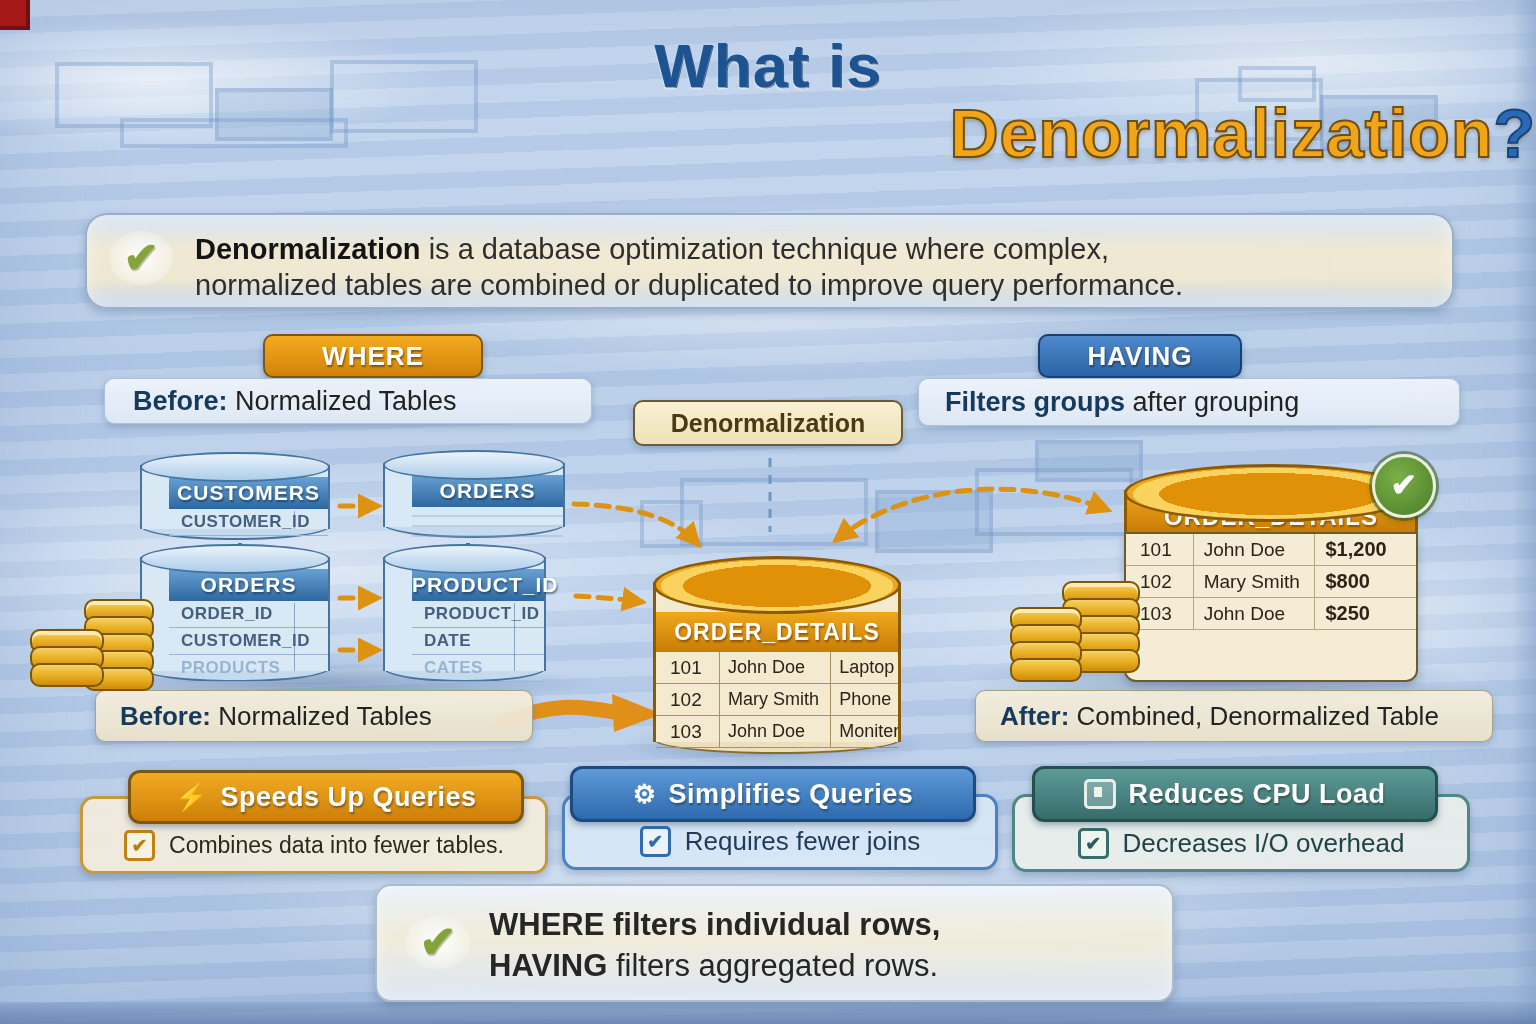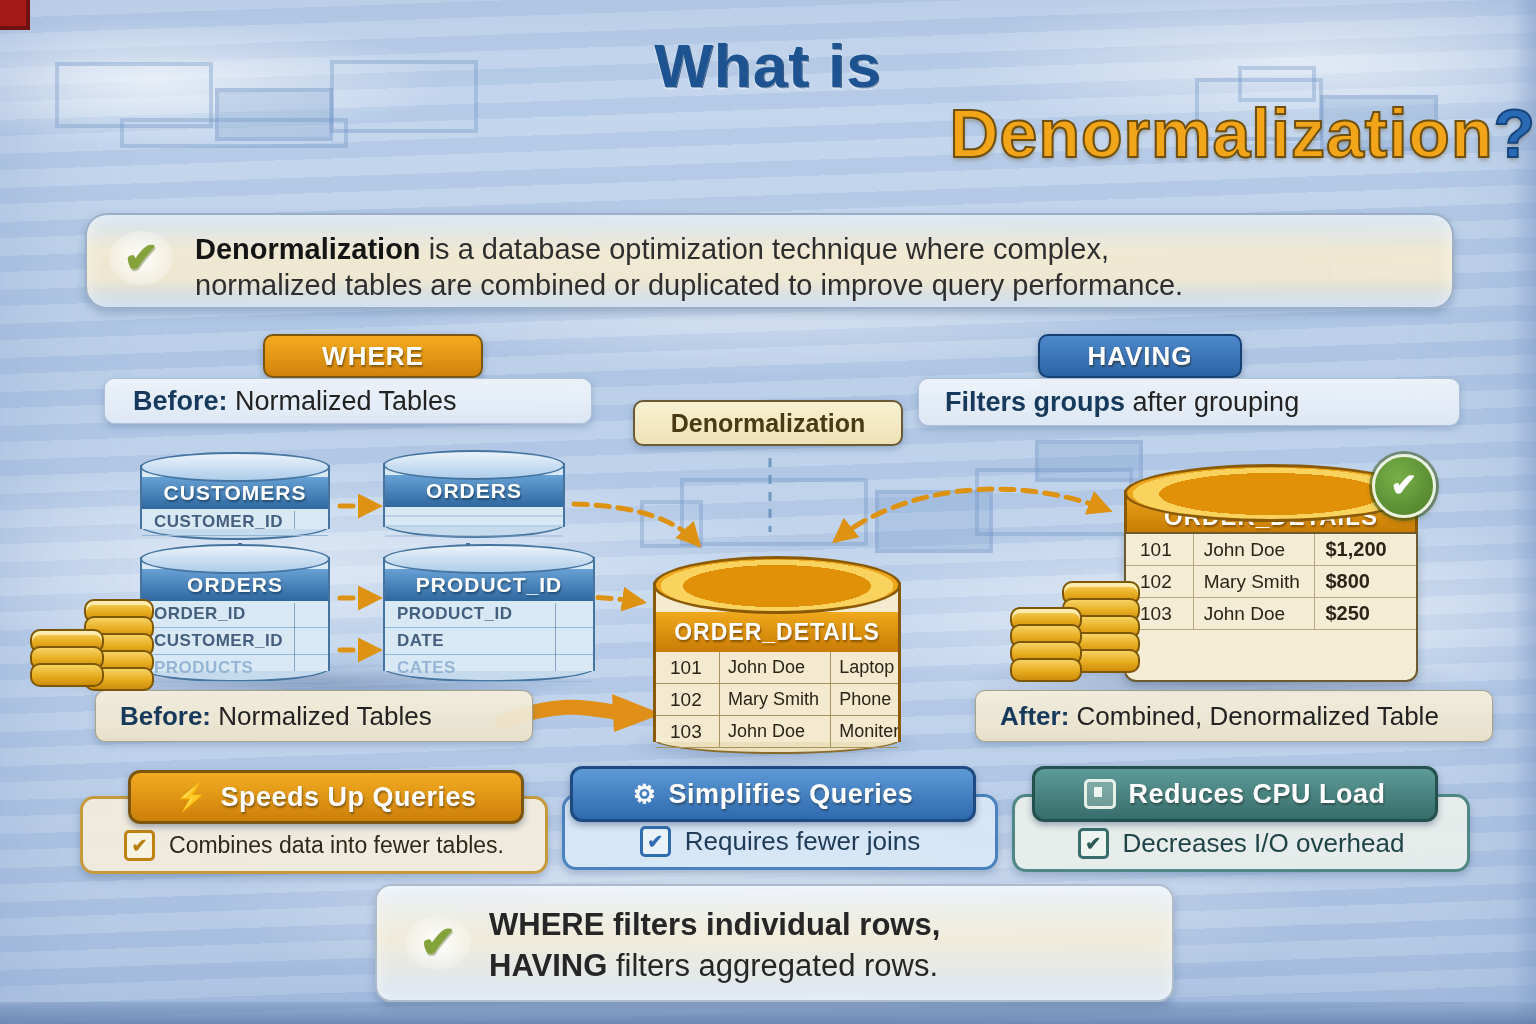--- a/index.html
+++ b/index.html
@@ -65,21 +65,21 @@
     background:linear-gradient(180deg,#f8f0d2,#efe2b6);border:2px solid #6b5a35;border-radius:10px;
     text-align:center;line-height:42px;font-size:25px;font-weight:700;color:#4a3a14;
     box-shadow:0 3px 6px rgba(70,100,140,.35);}
   
   .cyl{position:absolute;z-index:10;}
   .cyl .e-top{position:absolute;top:0;left:0;right:0;height:26px;border-radius:50%;z-index:3;
     background:linear-gradient(180deg,#eaf3fb,#aecdea);border:2px solid #44749f;}
   .cyl .e-bot{position:absolute;bottom:0;left:0;right:0;height:24px;border-radius:50%;z-index:0;
     background:#c5daec;border:2px solid #44749f;}
   .cyl .body{position:absolute;top:13px;bottom:11px;left:0;right:0;z-index:1;
-    border-left:2px solid #44749f;border-right:2px solid #44749f;background:#d9e8f5;}
+    border-left:2px solid #44749f;border-right:2px solid #44749f;background:#d9e8f5;padding-left:27px;}
   .cyl .band{margin-top:12px;height:32px;line-height:32px;text-align:center;color:#fff;
     font-weight:700;font-size:21px;letter-spacing:1px;text-shadow:1px 2px 2px rgba(10,40,70,.55);
     background:linear-gradient(180deg,#67a0d4,#2e689f);}
   .cyl .row{height:26px;line-height:26px;padding-left:12px;font-size:17px;font-weight:700;
     color:#44607e;border-bottom:1px solid #93b6d6;letter-spacing:.5px;}
   .cyl .row.faded{color:#86a9cc;font-weight:700;opacity:.8;}
   .cyl .blank-rows{height:30px;background:repeating-linear-gradient(180deg,rgba(255,255,255,.0) 0 8px,rgba(130,165,200,.35) 8px 10px);}
   .cyl .vline{position:absolute;top:46px;bottom:0;right:18%;width:1px;background:rgba(70,110,150,.55);}
   
   .gcyl{position:absolute;left:653px;top:556px;width:248px;height:198px;z-index:11;}
@@ -261,21 +261,21 @@
     <div class="body">
       <div class="band">ORDERS</div>
       <div class="row">ORDER_ID</div>
       <div class="row">CUSTOMER_ID</div>
       <div class="row faded">PRODUCTS</div>
       <div class="vline"></div>
     </div>
     <div class="e-top"></div>
   </div>
 
-  <div class="cyl" style="left:383px;top:544px;width:212px;height:138px">
+  <div class="cyl" style="left:383px;top:544px;width:163px;height:138px">
     <div class="e-bot"></div>
     <div class="body">
       <div class="band">PRODUCT_ID</div>
       <div class="row">PRODUCT_ID</div>
       <div class="row">DATE</div>
       <div class="row faded">CATES</div>
       <div class="vline"></div>
     </div>
     <div class="e-top"></div>
   </div>

